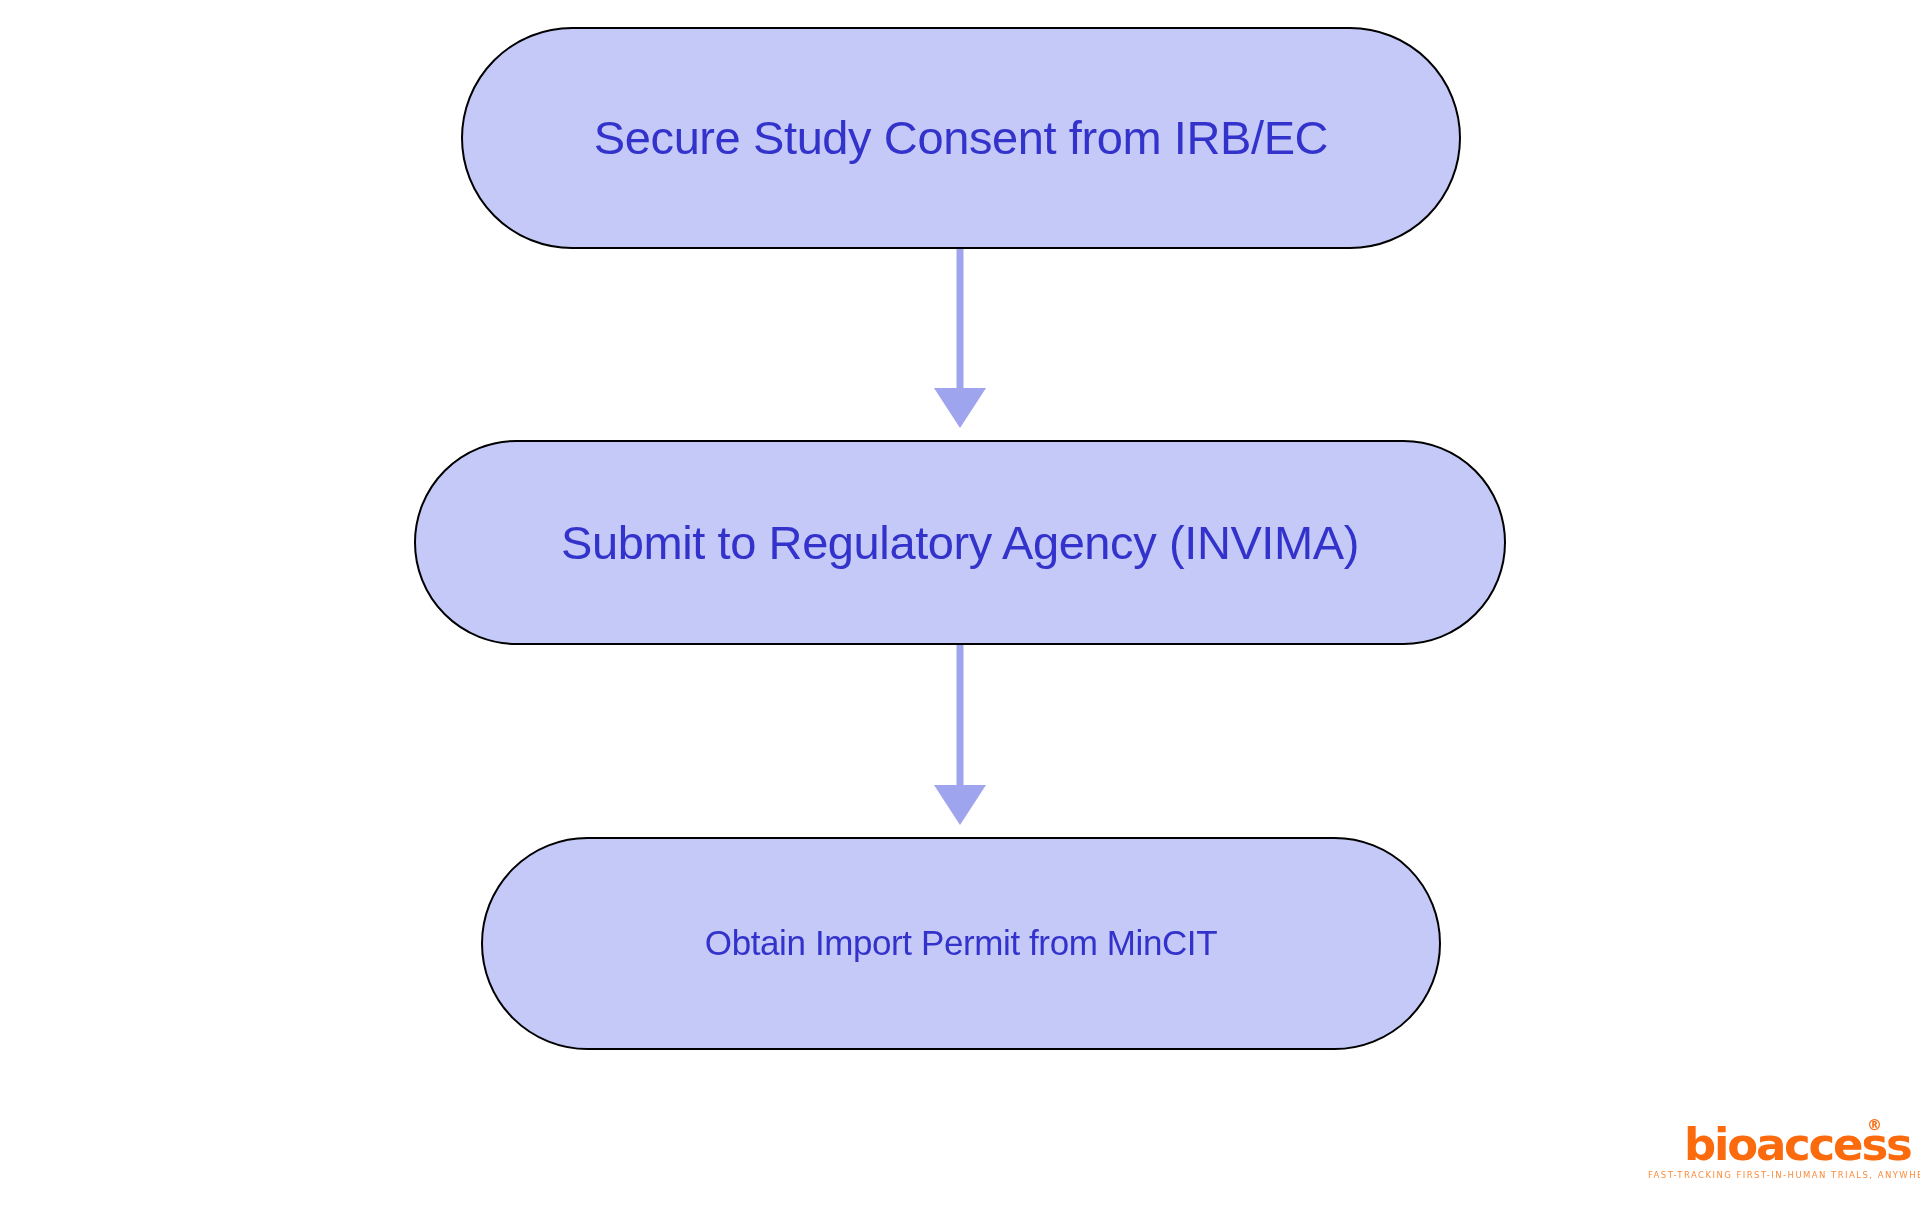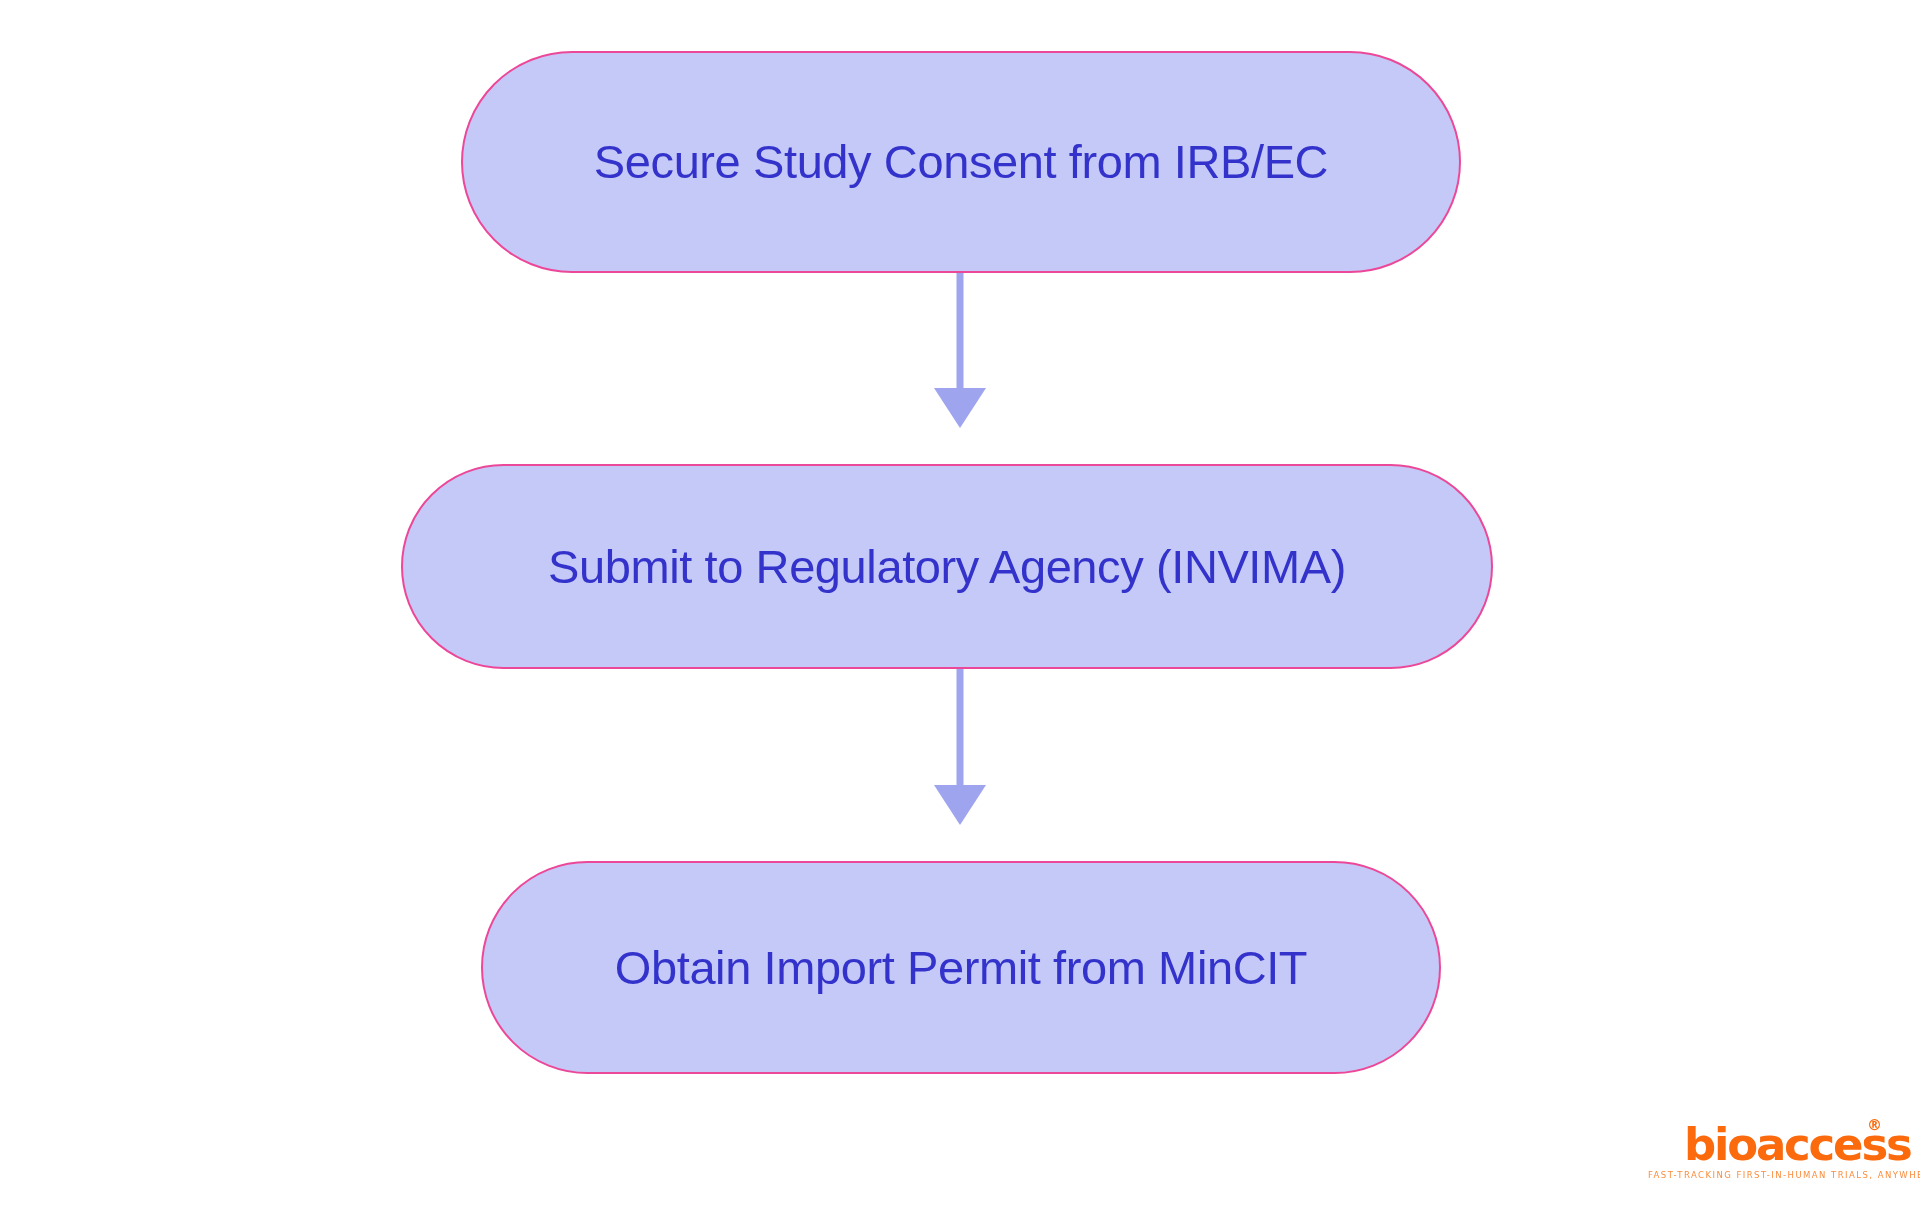--- a/index.html
+++ b/index.html
@@ -20,56 +20,55 @@
     width: 1920px;
     height: 1215px;
     background: #ffffff;
   }
 
   
   .node {
     position: absolute;
     box-sizing: border-box;
     background: #c5c9f8;
-    border: 2px solid #ec4899;
+    border: 2px solid #000000;
     border-radius: 130px;
     display: flex;
     align-items: center;
     justify-content: center;
     text-align: center;
     color: #3333cc;
     font-family: "Liberation Sans", sans-serif;
     font-weight: 400;
     letter-spacing: -0.4px;
     white-space: nowrap;
-    margin-top: 24px;
   }
 
   #node-1 {
     left: 461px;
     top: 27px;
     width: 1000px;
     height: 222px;
     font-size: 47px;
   }
 
   #node-2 {
-    left: 401px;
+    left: 414px;
     top: 440px;
     width: 1092px;
     height: 205px;
     font-size: 47px;
   }
 
   #node-3 {
     left: 481px;
     top: 837px;
     width: 960px;
     height: 213px;
-    font-size: 47px;
+    font-size: 35px;
   }
 
   .node-label {
     display: block;
     line-height: 1.1;
     padding: 0 24px;
   }
 
   
   .connector {

